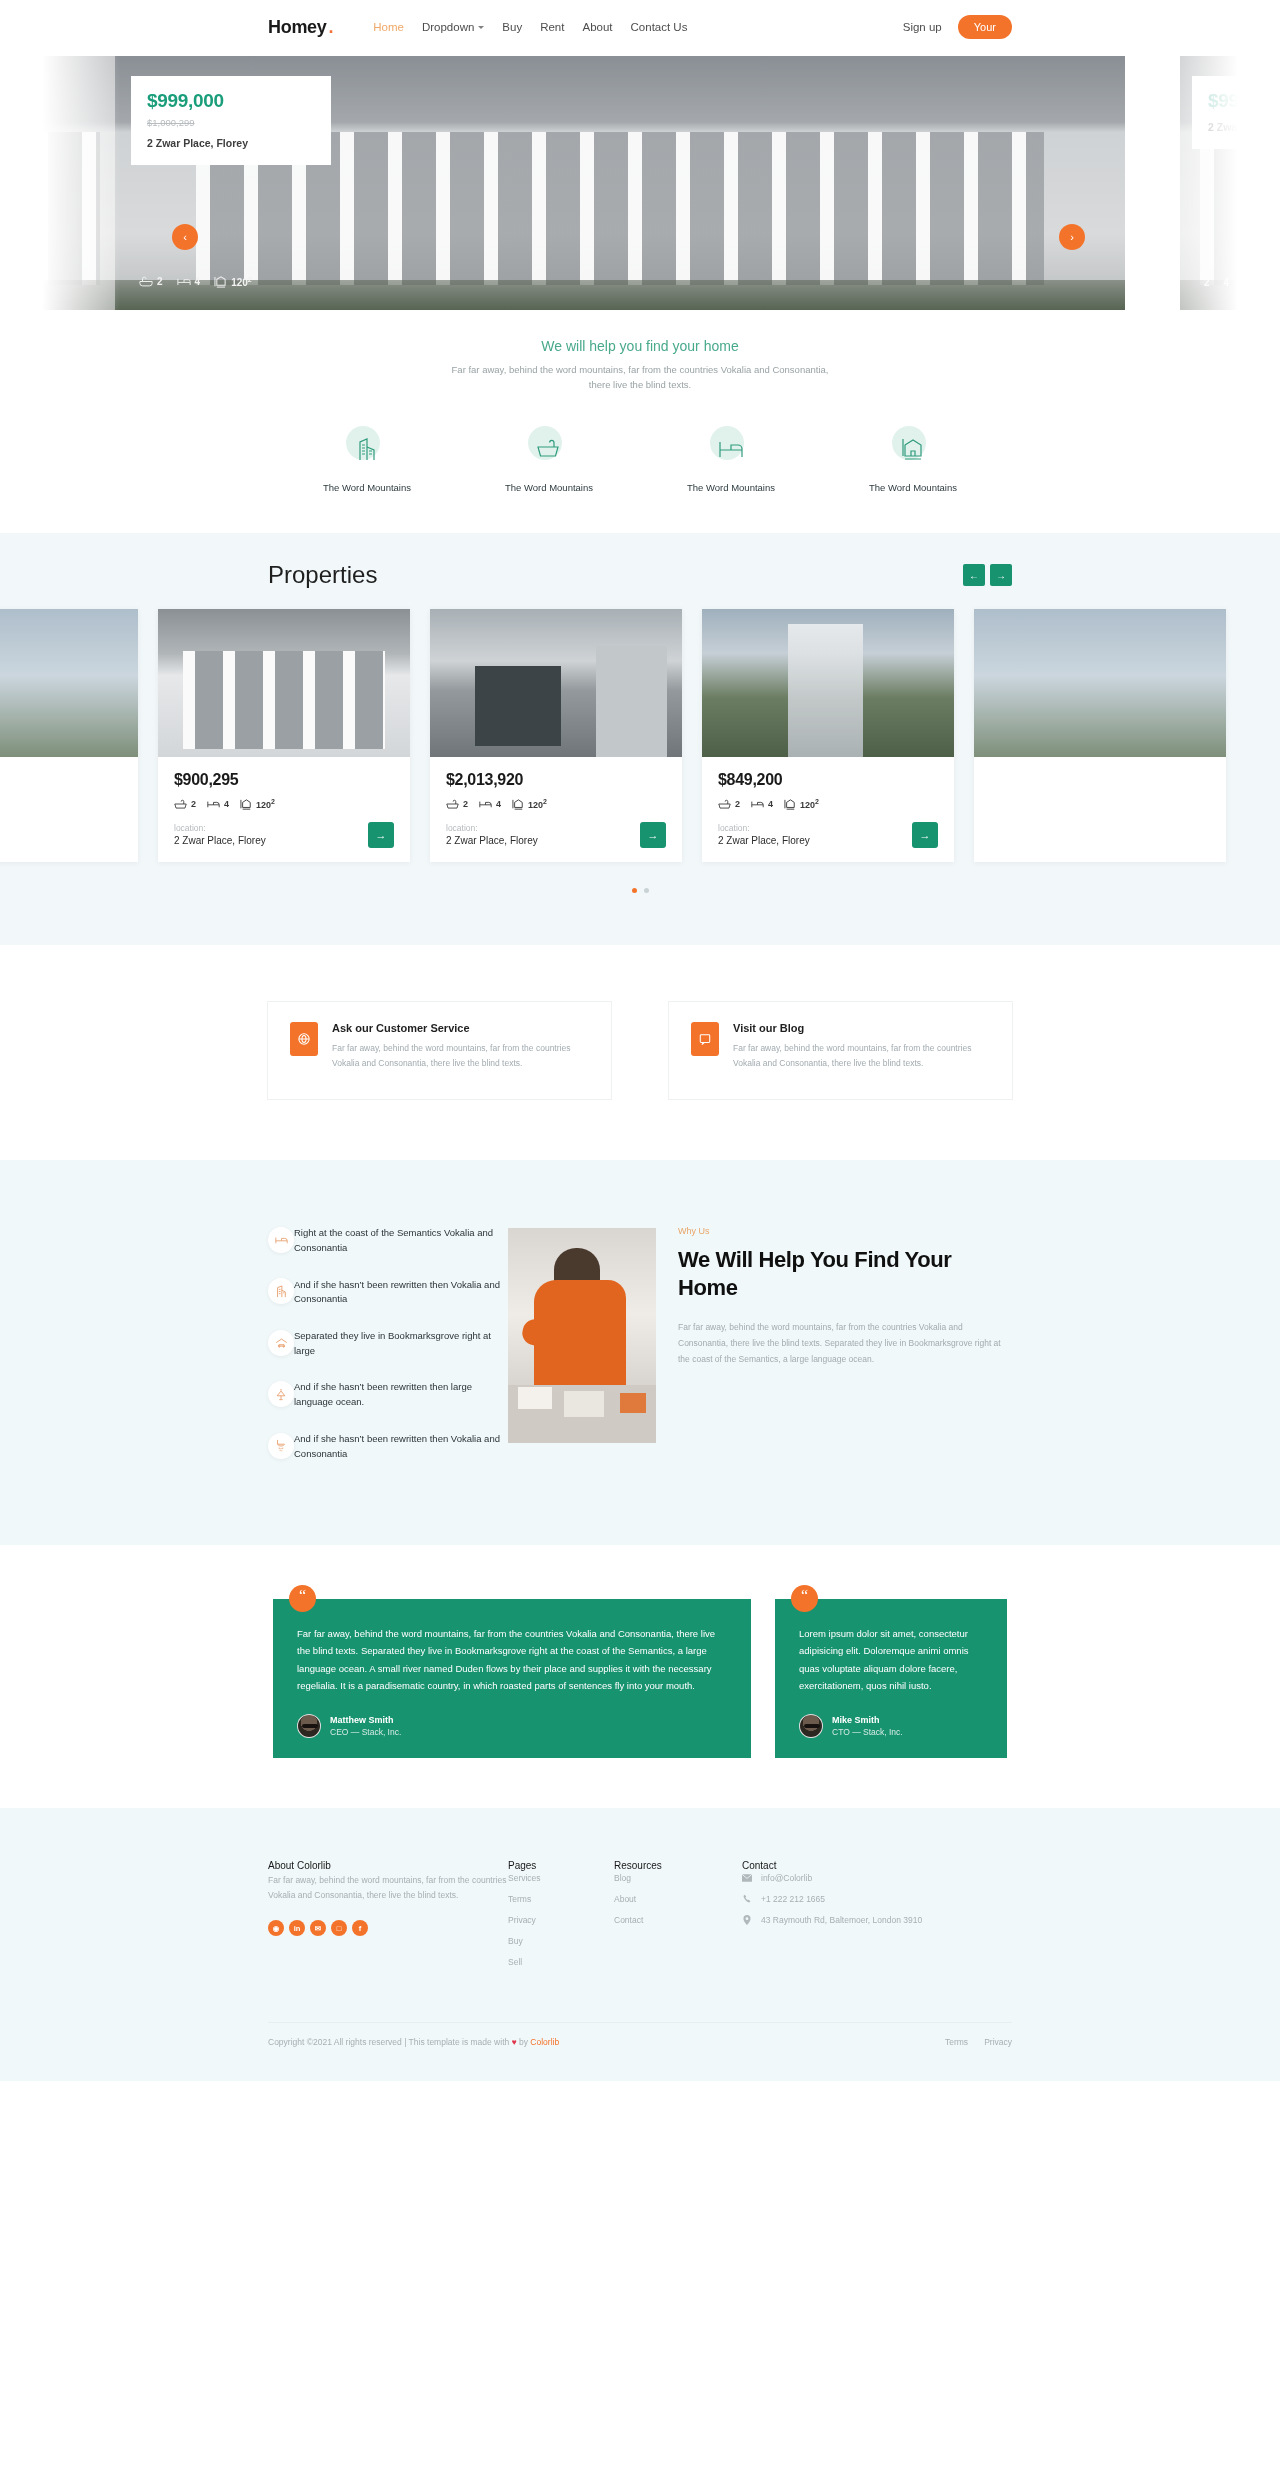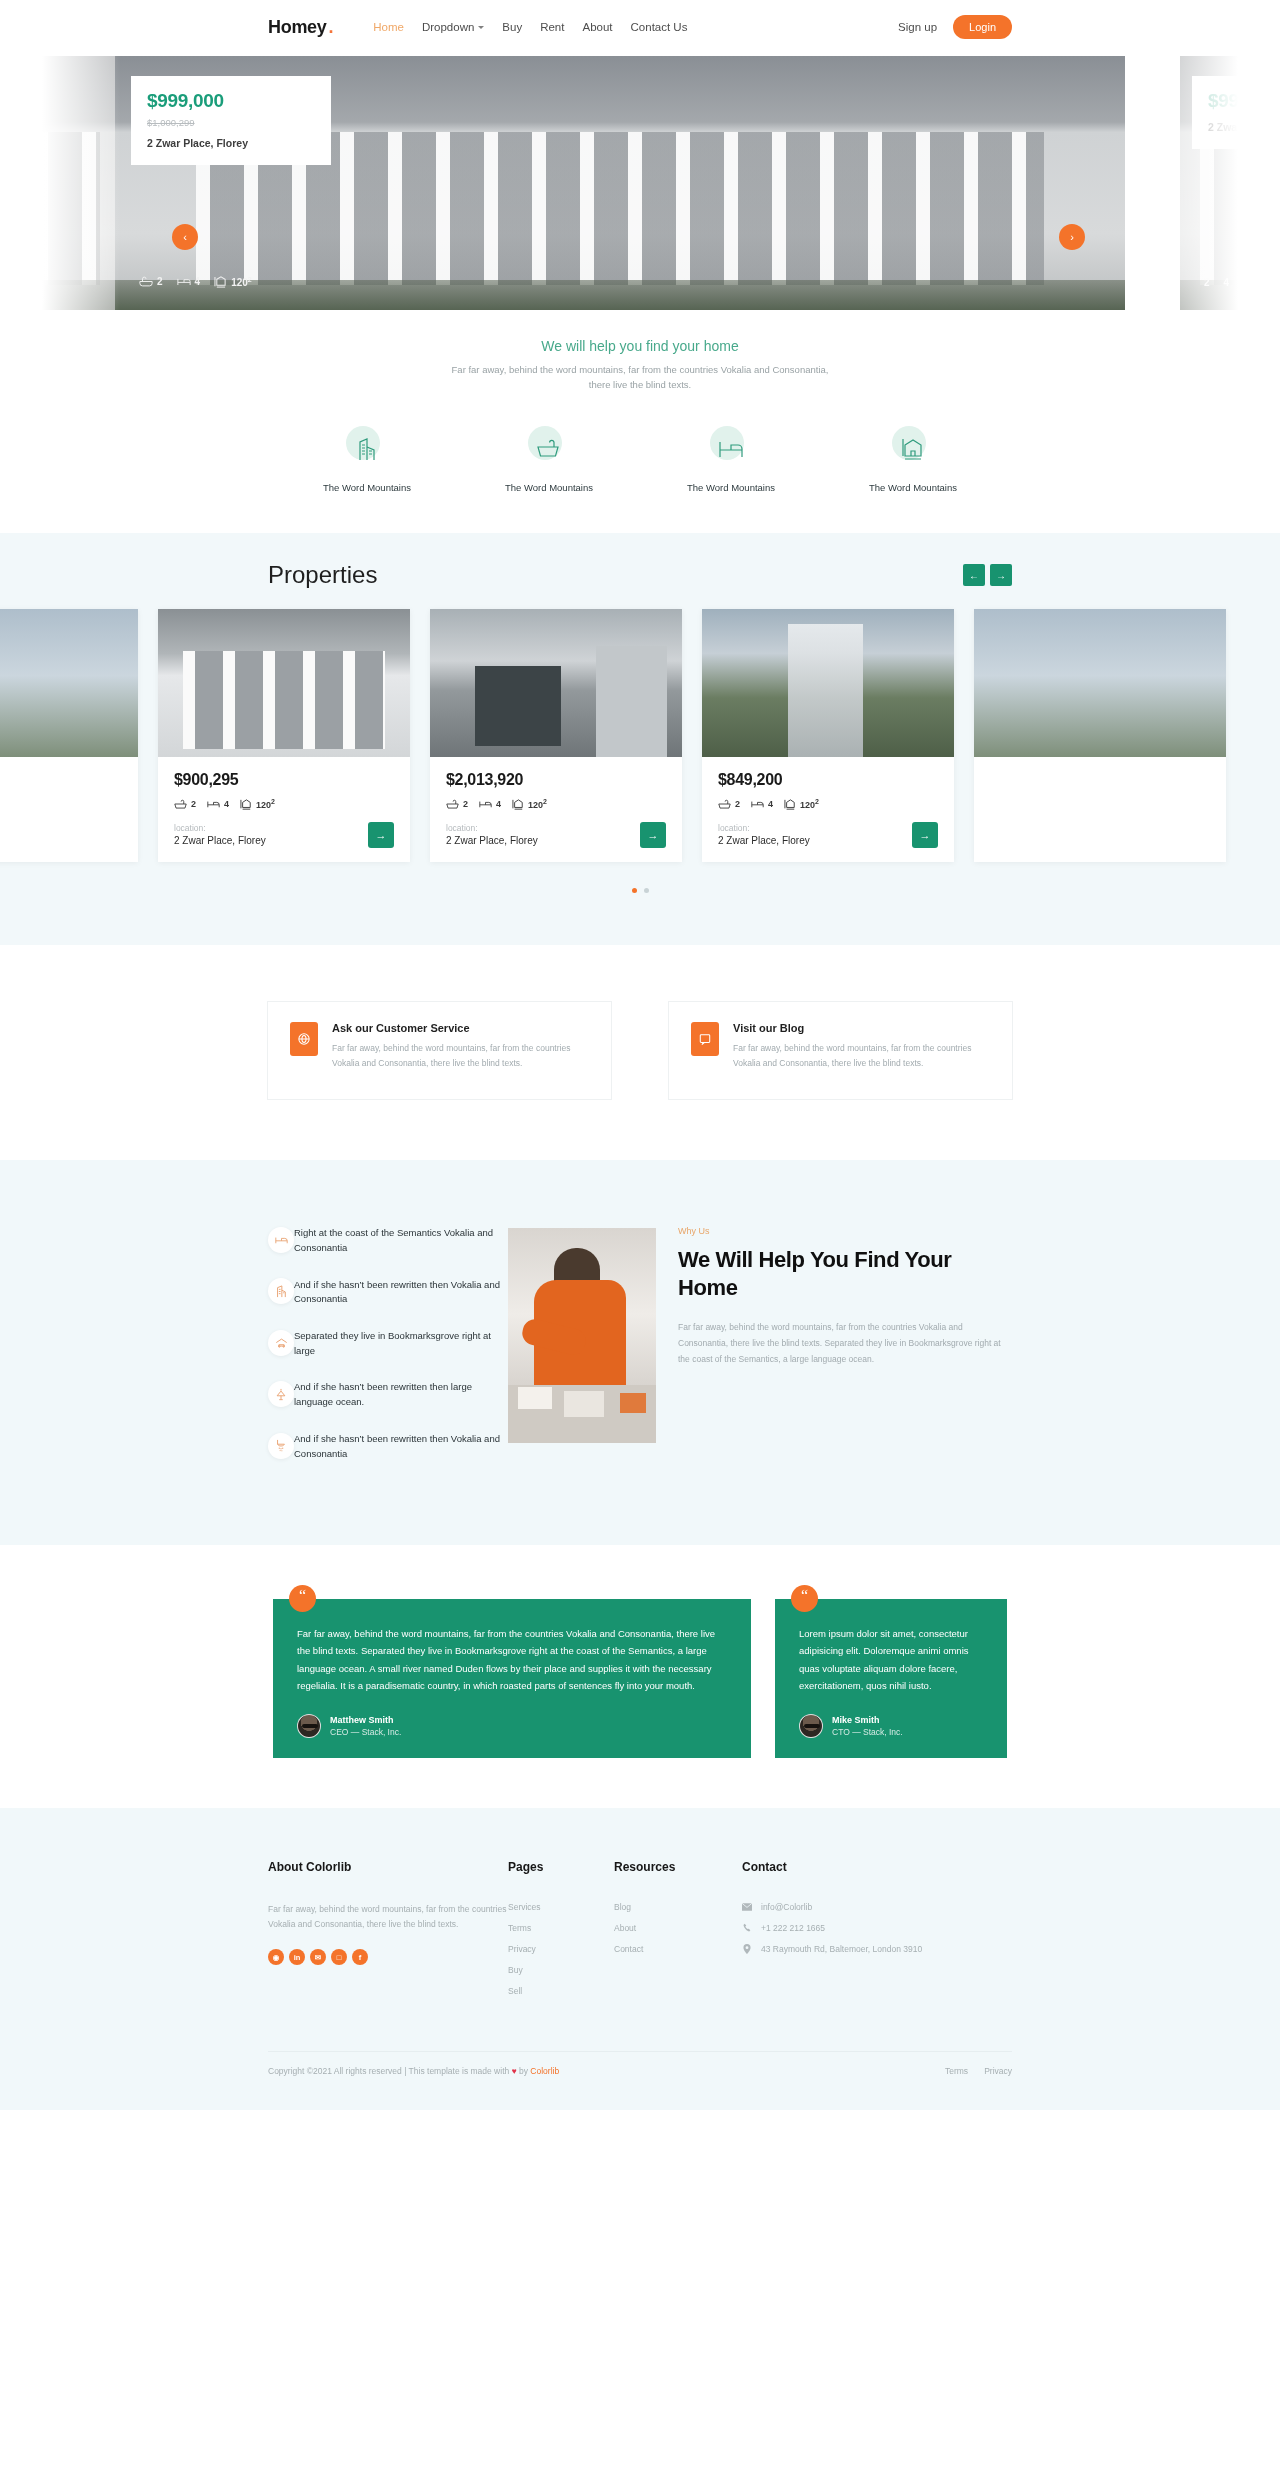--- a/index.html
+++ b/index.html
@@ -451,21 +451,21 @@
     padding: 52px 0 0 0;
   }
   .footer-inner {
     width: 744px; margin: 0 auto;
     display: flex;
   }
   .fcol-about { width: 240px; }
   .fcol-pages { width: 106px; }
   .fcol-res { width: 128px; }
   .fcol-contact { width: 250px; }
-  .ftitle { font-size: 12px; font-weight: bold; color: #171717; margin-bottom: 28px; }
+  .ftitle { font-size: 10px; font-weight: normal; color: #171717; margin-bottom: 2px; }
   .fabout { font-size: 8.5px; color: #a6afb2; line-height: 1.85; }
   .socials { display: flex; gap: 5px; margin-top: 16px; }
   .soc {
     width: 16px; height: 16px; border-radius: 50%;
     background: #f4732a; color: #fff;
     display: flex; align-items: center; justify-content: center;
     font-size: 7.5px; font-weight: bold;
     cursor: pointer;
     font-family: "Liberation Sans", sans-serif;
   }
@@ -502,21 +502,21 @@
           <span>Dropdown</span>
           <span class="caret"></span>
         </a>
       <a href="#">Buy</a>
       <a href="#">Rent</a>
       <a href="#">About</a>
       <a href="#">Contact Us</a>
     </div>
     <div class="header-right">
       <a href="#" class="signup-link">Sign up</a>
-      <button class="login-btn">Login</button>
+      <button class="login-btn">Your</button>
     </div>
   </div>
 
   <div class="hero">
     <div class="hero-track">
 
       <div class="hero-slide prev">
         <div class="hero-img"></div>
       </div>
 

